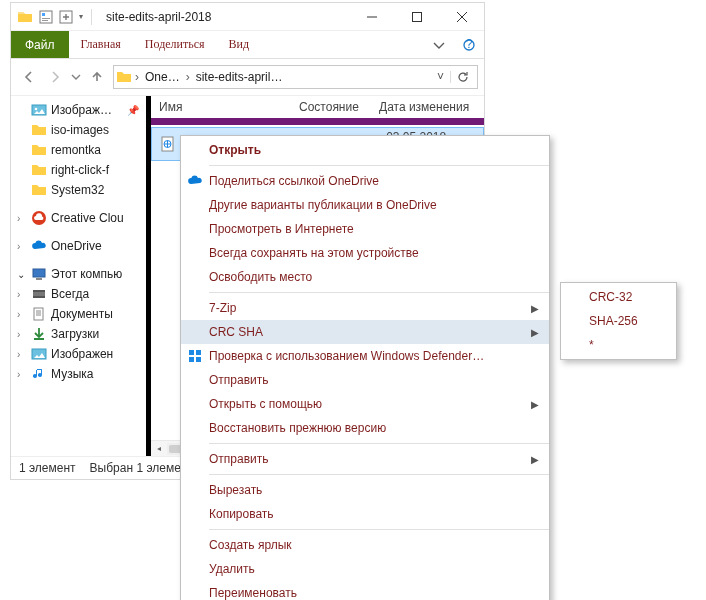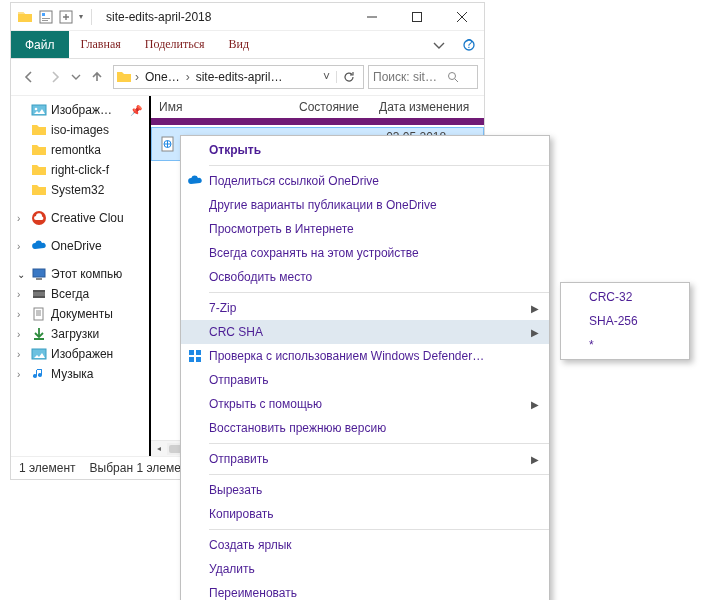--- a/index.html
+++ b/index.html
@@ -9,37 +9,37 @@
   .tb-left { display: flex; align-items: center; gap: 4px; padding: 0 6px; }
   .sys-icon { width: 16px; height: 16px; display: inline-flex; align-items: center; justify-content: center; }
   .folder-mini svg { width: 16px; height: 16px; }
   .qat { display: flex; gap: 2px; }
   .qat span { width: 18px; height: 18px; display: inline-flex; align-items: center; justify-content: center; }
   .divider-v { width: 1px; height: 16px; background: #ddd; margin: 0 4px; }
   .title-text { margin-left: 6px; color: #222; }
   .tb-right { margin-left: auto; display: flex; }
   .win-btn { width: 45px; height: 28px; display: flex; align-items: center; justify-content: center; color: #333; }
   .ribbon-tabs { display: flex; align-items: stretch; height: 28px; border-bottom: 1px solid #e0e0e0; }
-  .file-tab { background: #0f766e; color: #fff; padding: 0 14px; display: flex; align-items: center; }
+  .file-tab { background: #4d7c0f; color: #fff; padding: 0 14px; display: flex; align-items: center; }
   .rtab { padding: 0 12px; display: flex; align-items: center; color: #7f1d1d; font-family: Liberation Serif, serif; }
   .ribbon-ctl { margin-left: auto; display: flex; }
   .rc-btn { width: 30px; display: flex; align-items: center; justify-content: center; color: #5a5a5a; }
   .navbar { display: flex; align-items: center; gap: 4px; padding: 6px; border-bottom: 1px solid #eee; }
   .nav-arrows { display: flex; gap: 2px; }
   .nav-btn { width: 24px; height: 24px; display: flex; align-items: center; justify-content: center; color: #808080; border-radius: 2px; }
   .addr { flex: 1; display: flex; align-items: center; border: 1px solid #c8c8c8; height: 24px; padding: 0 2px; gap: 2px; background: #fff; }
   .addr .crumb { padding: 0 3px; color: #222; white-space: nowrap; }
   .addr .sep { color: #666; padding: 0 1px; }
   .addr .grow { flex: 1; }
   .addr .drop { padding: 0 4px; color: #555; }
   .addr .refresh { padding: 0 6px; border-left: 1px solid #ddd; color: #555; }
   .search { width: 110px; border: 1px solid #c8c8c8; height: 24px; display: flex; align-items: center; padding: 0 4px; color: #7a7a7a; gap: 4px; }
   .search input { border: none; outline: none; width: 70px; font-size: 12px; color: #555; }
   .body { display: flex; height: 360px; }
-  .tree { width: 140px; border-right: 2px solid #000000; padding: 4px 2px; overflow: hidden; }
+  .tree { width: 140px; border-right: 5px solid #000000; padding: 4px 2px; overflow: hidden; }
   .tree-item { display: flex; align-items: center; gap: 4px; padding: 2px 4px; color: #222; white-space: nowrap; }
   .tree-item .ico { width: 16px; height: 16px; display: inline-flex; align-items: center; justify-content: center; }
   .tree-item.quick { color: #222; }
   .tree-item .arrow { width: 10px; color: #777; font-size: 10px; }
   .tree-spacer { height: 8px; }
   .content { flex: 1; display: flex; flex-direction: column; }
   .col-headers { display: flex; border-bottom: 7px solid #701a75; padding: 4px 8px; color: #444; }
   .col-headers span { }
   .col-name { width: 140px; }
   .col-state { width: 80px; }
@@ -52,24 +52,24 @@
   .file-state { width: 80px; color: #19a319; }
   .file-date { color: #444; }
   .hscroll { display: flex; align-items: center; height: 16px; background: #f5f5f5; border-top: 1px solid #e8e8e8; }
   .hscroll .btn { width: 16px; text-align: center; color: #666; font-size: 8px; }
   .hscroll .track { flex: 1; height: 12px; background: #efefef; position: relative; }
   .hscroll .thumb { position: absolute; left: 2px; top: 2px; width: 70px; height: 8px; background: #cfcfcf; border-radius: 2px; }
   .statusbar { display: flex; gap: 14px; padding: 4px 8px; border-top: 1px solid #eee; color: #333; }
   
   .ctx { position: absolute; background: #fff; border: 1px solid #c0c0c0; box-shadow: 3px 3px 6px rgba(0,0,0,.25); padding: 2px 0; }
   .ctx.main { left: 180px; top: 135px; width: 370px; }
-  .ctx.sub { left: 560px; top: 282px; width: 130px; }
+  .ctx.sub { left: 560px; top: 282px; width: 117px; }
   .mi { display: flex; align-items: center; height: 24px; }
   .mi .icon-col { width: 28px; display: flex; justify-content: center; }
-  .mi .label { flex: 1; color: #4c1d95; }
+  .mi .label { flex: 1; color: #7f1d1d; }
   .mi .arrow-col { width: 18px; color: #555; font-size: 10px; }
   .mi.hover { background: #dfe8f0; }
   .mi.bold .label { font-weight: 600; }
   .msep { height: 1px; background: #e0e0e0; margin: 3px 0 3px 28px; }
   svg { display: block; }
 </style>
 </head>
 <body>
 
 <div class="window">
@@ -172,29 +172,20 @@
         </span>
       <span class="sep">›</span>
       <span class="crumb">One…</span>
       <span class="sep">›</span>
       <span class="crumb">site-edits-april…</span>
       <span class="grow"></span>
       <span class="drop">˅</span>
       <span class="refresh">
           <svg width="12" height="12">
             <path d="M10 6a4 4 0 1 1-1.2-2.8M10 1v3h-3" fill="none" stroke="#555" stroke-width="1.2"></path>
-          </svg>
-        </span>
-    </div>
-    <div class="search">
-      <input placeholder="Поиск: sit…" style="">
-      <span>
-          <svg width="12" height="12">
-            <circle cx="5" cy="5" r="3.5" fill="none" stroke="#888"></circle>
-            <path d="M8 8l3 3" stroke="#888"></path>
           </svg>
         </span>
     </div>
   </div>
 
   <div class="body">
 
     <div class="tree">
       <div class="tree-item quick">
         <span class="arrow"></span>

